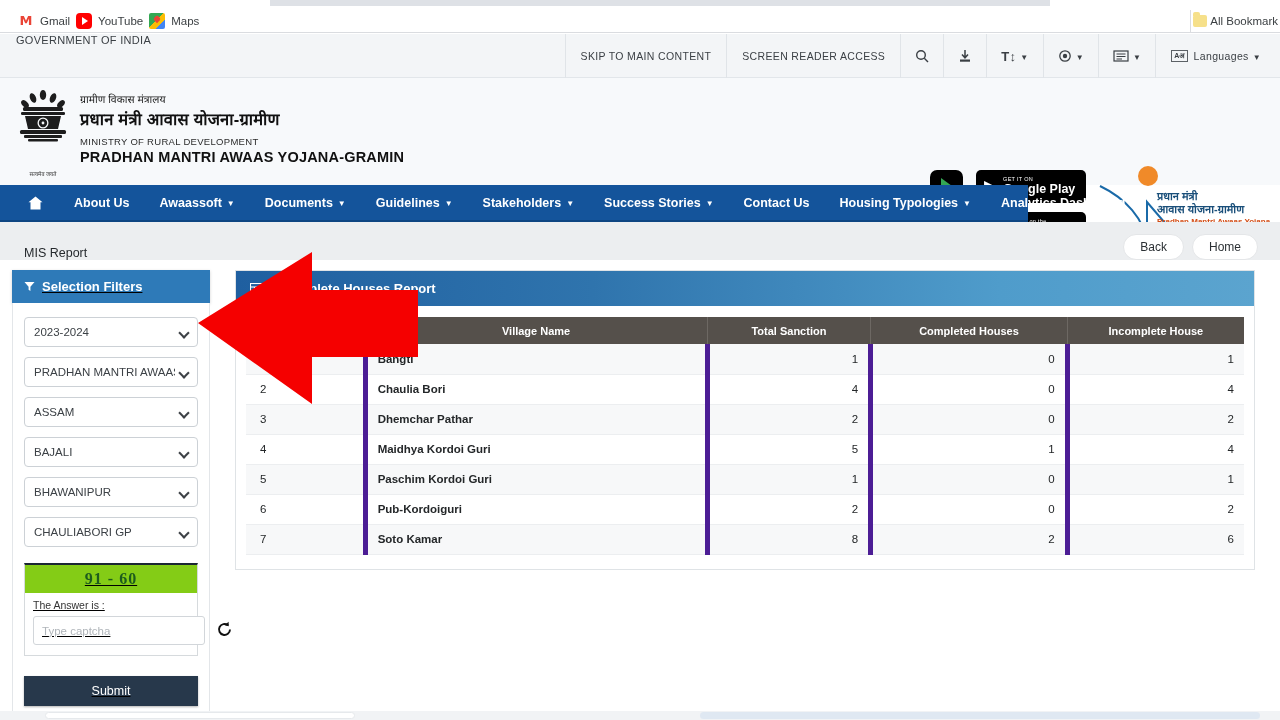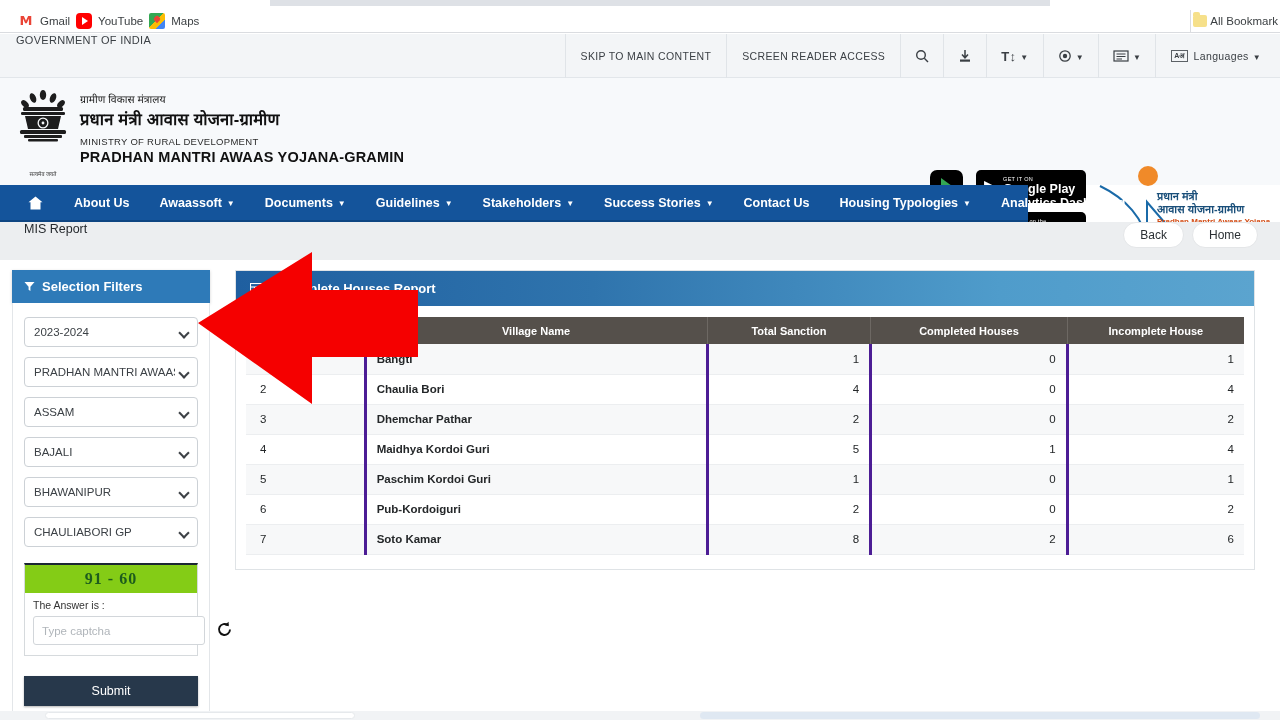--- a/index.html
+++ b/index.html
@@ -143,34 +143,34 @@
     color: #ffffff; font-size: 12.5px; font-weight: 700; cursor: pointer;
     white-space: nowrap;
   }
   .nav-item.home-ico { font-size: 14px; padding: 0 16px 0 28px; }
   .nav-caret { font-size: 8px; margin-left: 5px; position: relative; top: 1px; }
   .nav-right { margin-left: auto; padding-right: 22px; display: flex; }
 
   
   .mis-bar {
     position: absolute; top: 222px; left: 0; width: 1280px; height: 38px;
-    background: #eceef0; display: flex; align-items: flex-start;
+    background: #eceef0; display: flex; align-items: flex-end;
   }
   .mis-title { padding-left: 24px; font-size: 12.5px; color: #25292d; }
   .mis-btns { margin-left: auto; display: flex; gap: 8px; padding-right: 22px; }
   .pill-btn {
     background: #ffffff; border: 1px solid #e4e6e8; border-radius: 16px;
     padding: 5px 16px; font-size: 12px; color: #2b3034; cursor: pointer;
   }
 
   
   .page-body { position: absolute; top: 260px; left: 0; width: 1280px; height: 460px; background: #ffffff; }
 
   
-  .sidebar { position: absolute; left: 12px; top: 10px; width: 198px; }
+  .sidebar { position: absolute; left: 12px; top: 10px; width: 198px; text-decoration: underline; }
   .sb-head {
     background: #2e7ab8; color: #fff; height: 33px;
     display: flex; align-items: center; padding-left: 12px;
     font-size: 13px; font-weight: 700; gap: 7px;
     box-shadow: 0 1px 3px rgba(0,0,0,.18);
   }
   .funnel { width: 11px; height: 11px; }
   .sb-panel {
     background: #fff; border: 1px solid #e3e6e9; border-top: none;
     padding: 14px 11px 10px 11px; display: flex; flex-direction: column; gap: 10px;
@@ -223,21 +223,21 @@
   }
   .tbl-wrap { padding: 11px 10px 14px 10px; }
   table { width: 100%; border-collapse: collapse; font-size: 11.5px; }
   thead th {
     background: #55504b; color: #ffffff; font-size: 11px; font-weight: 700;
     height: 27px; text-align: center; border-right: 1px solid #6d6863;
     padding: 0 6px;
   }
   thead th:last-child { border-right: none; }
   tbody td {
-    height: 30px; border-bottom: 1px solid #eceef0; border-right: 3px solid #4c1d95;
+    height: 30px; border-bottom: 1px solid #eceef0; border-right: 5px solid #4c1d95;
     color: #242729; padding: 0 10px;
   }
   tbody td:last-child { border-right: none; }
   tbody tr:nth-child(odd) { background: #f7f8f9; }
   tbody tr:nth-child(even) { background: #ffffff; }
   .c-sl { width: 120px; text-align: left; padding-left: 14px; }
   .c-vil { width: 345px; text-align: left; font-weight: 700; }
   .c-num { text-align: right; }
   .w-ts { width: 165px; }
   .w-ch { width: 198px; }

